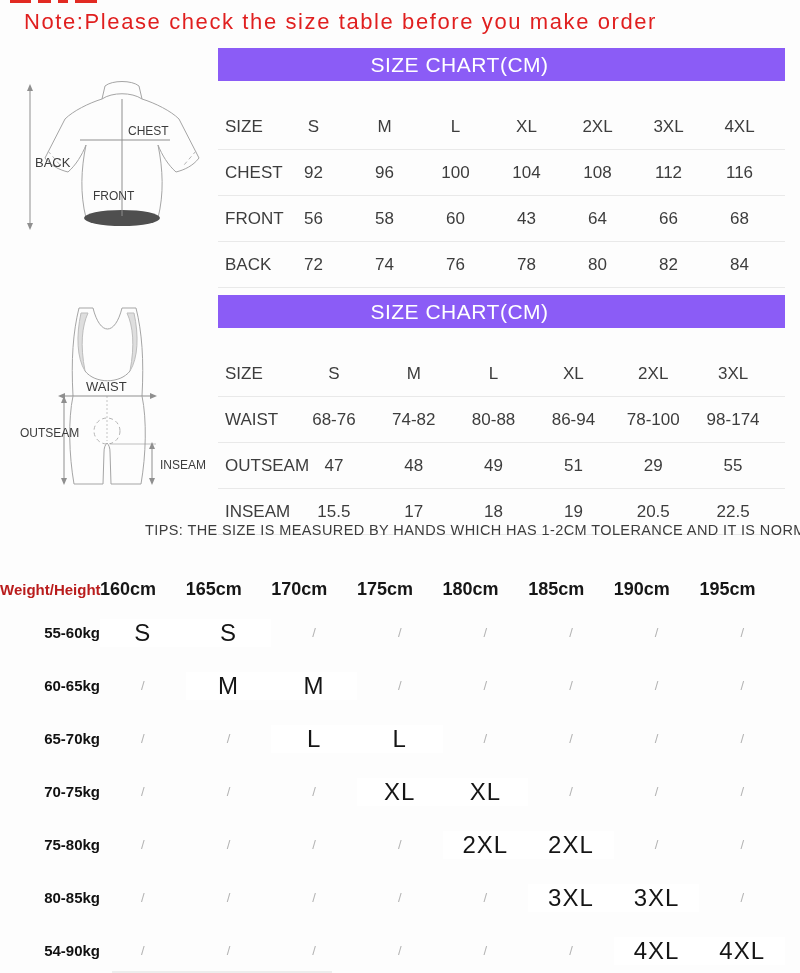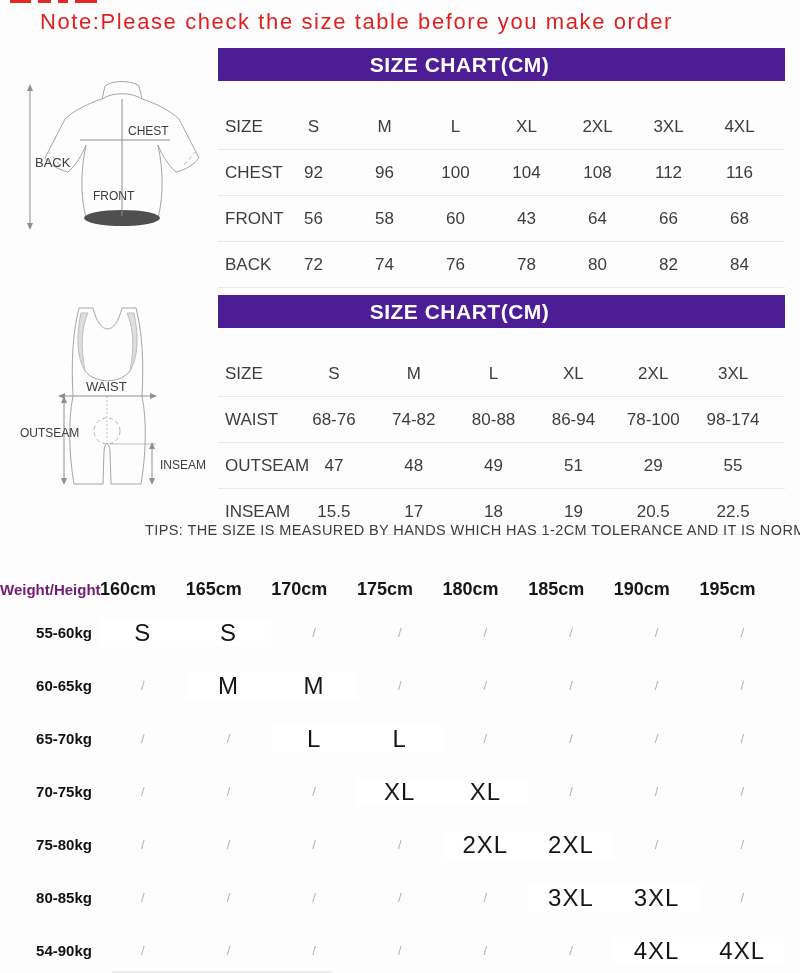--- a/index.html
+++ b/index.html
@@ -1,49 +1,49 @@
 <!DOCTYPE html>
 <html><head>
 <meta charset="utf-8">
 <style>
   html,body{margin:0;padding:0;background:#fff;}
   .page{position:relative;width:800px;height:973px;background:#fdfdfd;overflow:hidden;
         font-family:"Liberation Sans",sans-serif;color:#3d3d3d;}
   
   .frag{position:absolute;top:0;height:3px;background:#e22a22;}
   
-  .note{position:absolute;top:9px;left:40px;font-size:22px;letter-spacing:1.6px;
+  .note{position:absolute;top:9px;left:24px;font-size:22px;letter-spacing:1.6px;
         color:#e01f1f;white-space:nowrap;}
   
   .size-table{position:absolute;left:218px;width:567px;}
   .t1{top:48px;}
   .t2{top:295px;}
-  .bar{height:33px;background:#4c1d95;color:#ffffff;font-weight:bold;font-size:21px;
+  .bar{height:33px;background:#8b5cf6;color:#ffffff;font-weight:normal;font-size:21px;
        letter-spacing:.5px;display:flex;align-items:center;justify-content:center;}
   .bar span{transform:translateX(-42px);}
   .tbody{padding-top:23px;}
   .trow{display:grid;height:45px;align-items:center;border-bottom:1px solid #e9e9e9;
         font-size:17px;color:#3d3d3d;}
   .t1 .trow{grid-template-columns:70px repeat(7,1fr);}
   .t2 .trow{grid-template-columns:88px repeat(6,1fr);}
   .trow .lab{text-align:left;padding-left:7px;}
   .trow .val{text-align:center;}
   .t1 .trow .val{padding-right:20px;}
   .t2 .trow .val{padding-right:24px;}
   
   .tips{position:absolute;top:522px;left:145px;font-size:14.5px;letter-spacing:.4px;
         color:#3d3d3d;white-space:nowrap;}
   
   .matrix{position:absolute;top:572px;left:0;width:785px;background:#fdfdfd;}
   .mrow{display:grid;grid-template-columns:100px repeat(8,1fr);align-items:center;}
   .mhead{height:34px;}
   .mhead .hcol{text-align:left;font-weight:bold;font-size:18px;color:#161616;}
-  .corner{color:#701a75;font-weight:bold;font-size:15px;text-align:left;}
+  .corner{color:#b91c1c;font-weight:bold;font-size:15px;text-align:left;}
   .mdata{height:53px;}
-  .wlabel{font-weight:bold;font-size:15px;color:#111;text-align:center;padding-left:28px;}
+  .wlabel{font-weight:bold;font-size:15px;color:#111;text-align:right;padding-left:28px;}
   .wh-cell{text-align:center;font-size:24px;color:#151515;letter-spacing:1px;background:#fff;}
   .wh-cell.slash{font-size:13px;color:#b3b3b3;letter-spacing:0;background:transparent;}
   
   .diag{position:absolute;}
   .diag-jersey{left:2px;top:72px;}
   .diag-shorts{left:0px;top:300px;}
   svg .ln{stroke:#a5a5a5;stroke-width:1;fill:none;}
   svg .ms{stroke:#8f8f8f;stroke-width:1;fill:none;}
   svg .dash{stroke:#b5b5b5;stroke-width:1;fill:none;stroke-dasharray:4 3;}
   svg text{font-family:"Liberation Sans",sans-serif;fill:#3c3c3c;}

